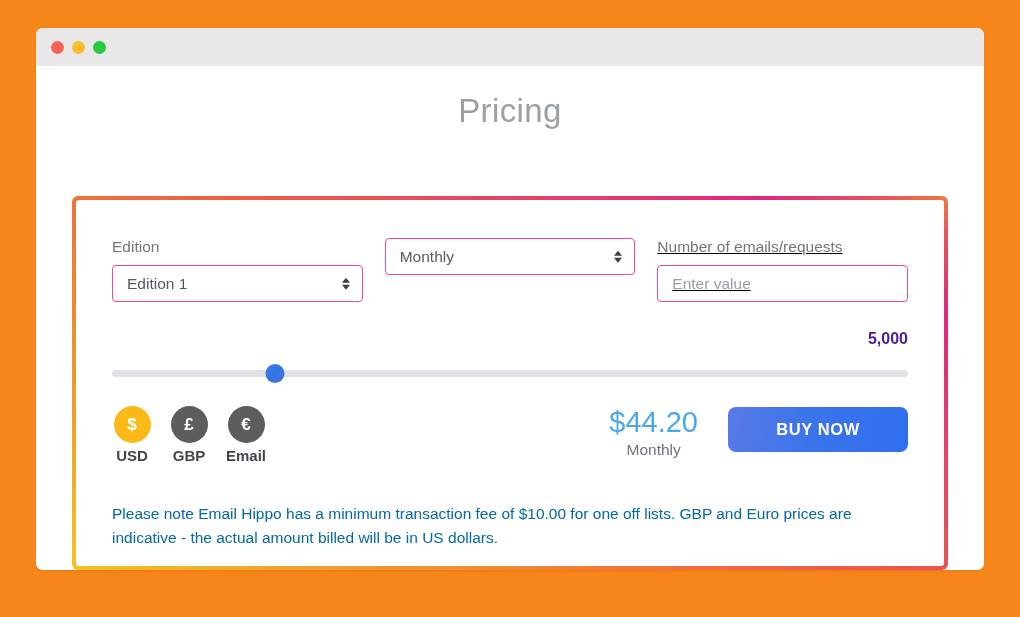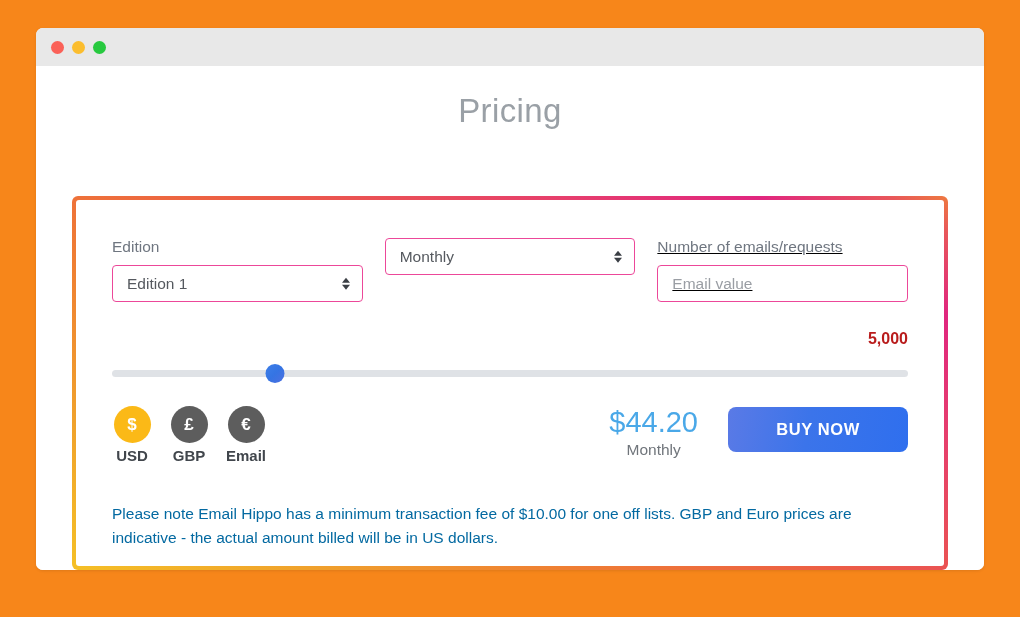--- a/index.html
+++ b/index.html
@@ -139,21 +139,21 @@
     border-right: 4.5px solid transparent;
   }
   .tri.up   { border-bottom: 5px solid #3b3f45; margin-bottom: 2.5px; }
   .tri.down { border-top: 5px solid #3b3f45; }
 
   
   .slider-value {
     text-align: right;
     font-size: 16px;
     font-weight: bold;
-    color: #b91c1c;
+    color: #4c1d95;
     margin-top: 28px;
   }
 
   
   .slider {
     position: relative;
     margin-top: 16px;
     height: 18px;
   }
   .slider-track {
@@ -292,21 +292,21 @@
               <span class="select-arrows">
                 <span class="tri up"></span>
                 <span class="tri down"></span>
               </span>
             </div>
           </div>
 
           <div class="field">
             <div class="field-label">Number of emails/requests</div>
             <div class="control placeholder-ctl">
-              <span>Email value</span>
+              <span>Enter value</span>
             </div>
           </div>
 
         </div>
 
         <div class="slider-value">5,000</div>
 
         <div class="slider">
           <div class="slider-track"></div>
           <div class="slider-thumb" style="left: 20.5%;"></div>

